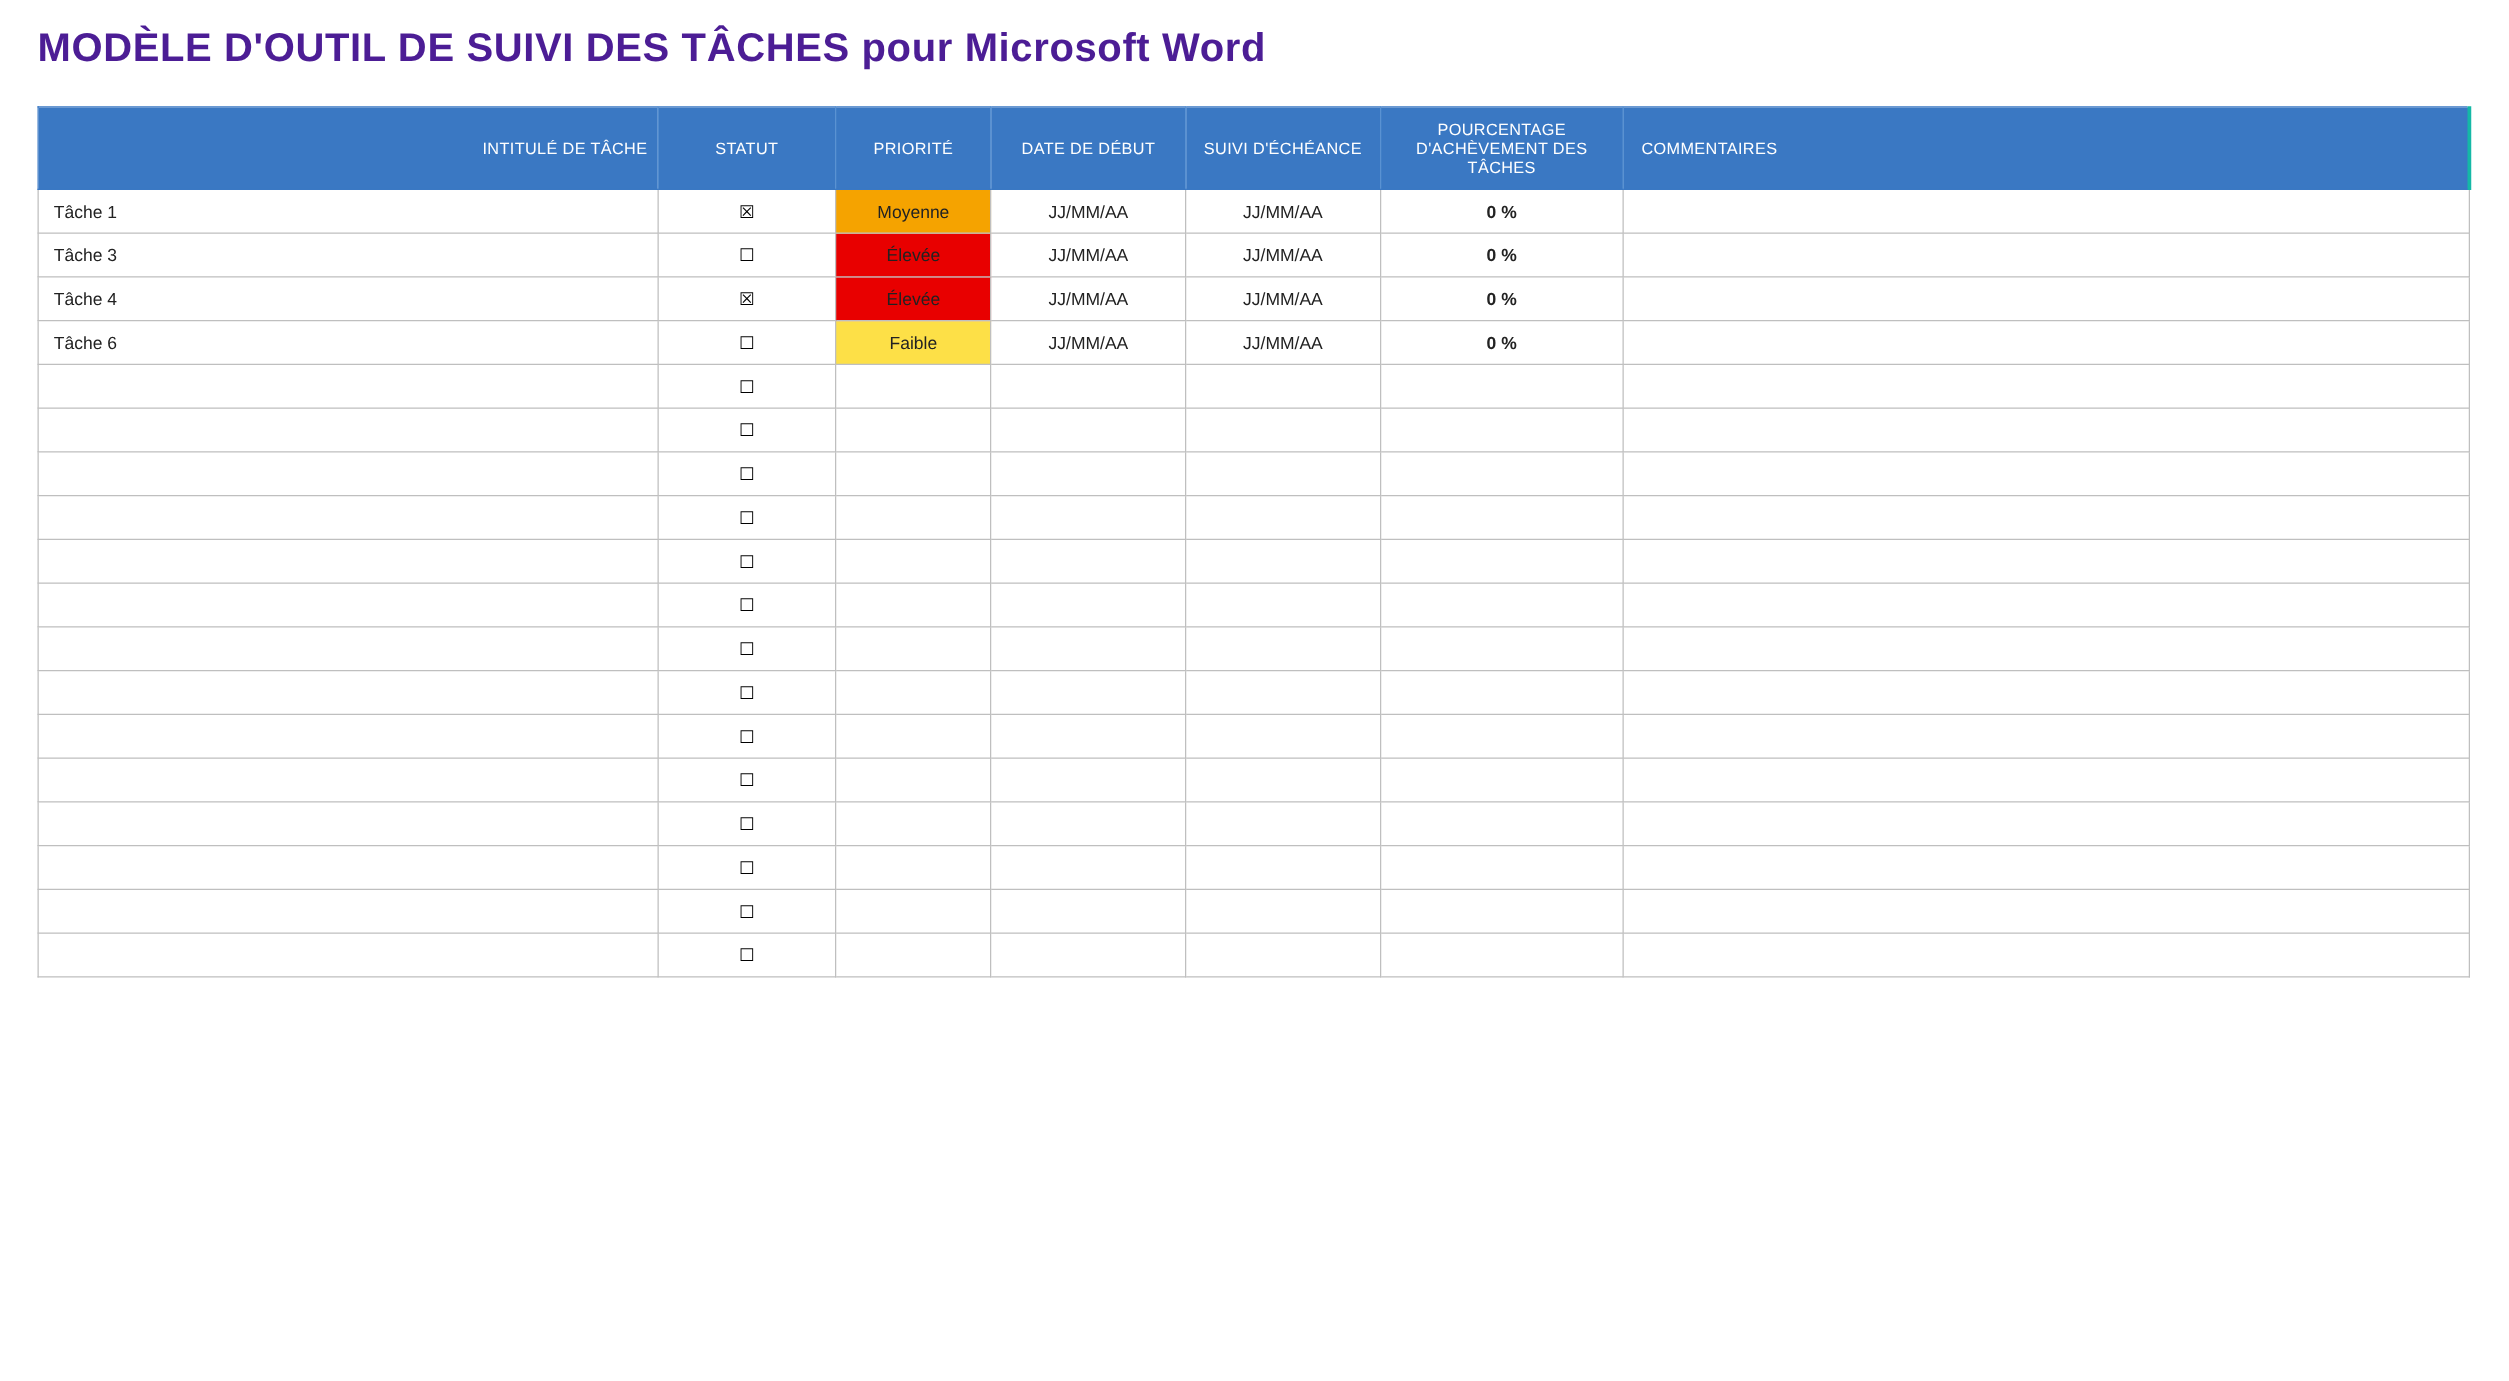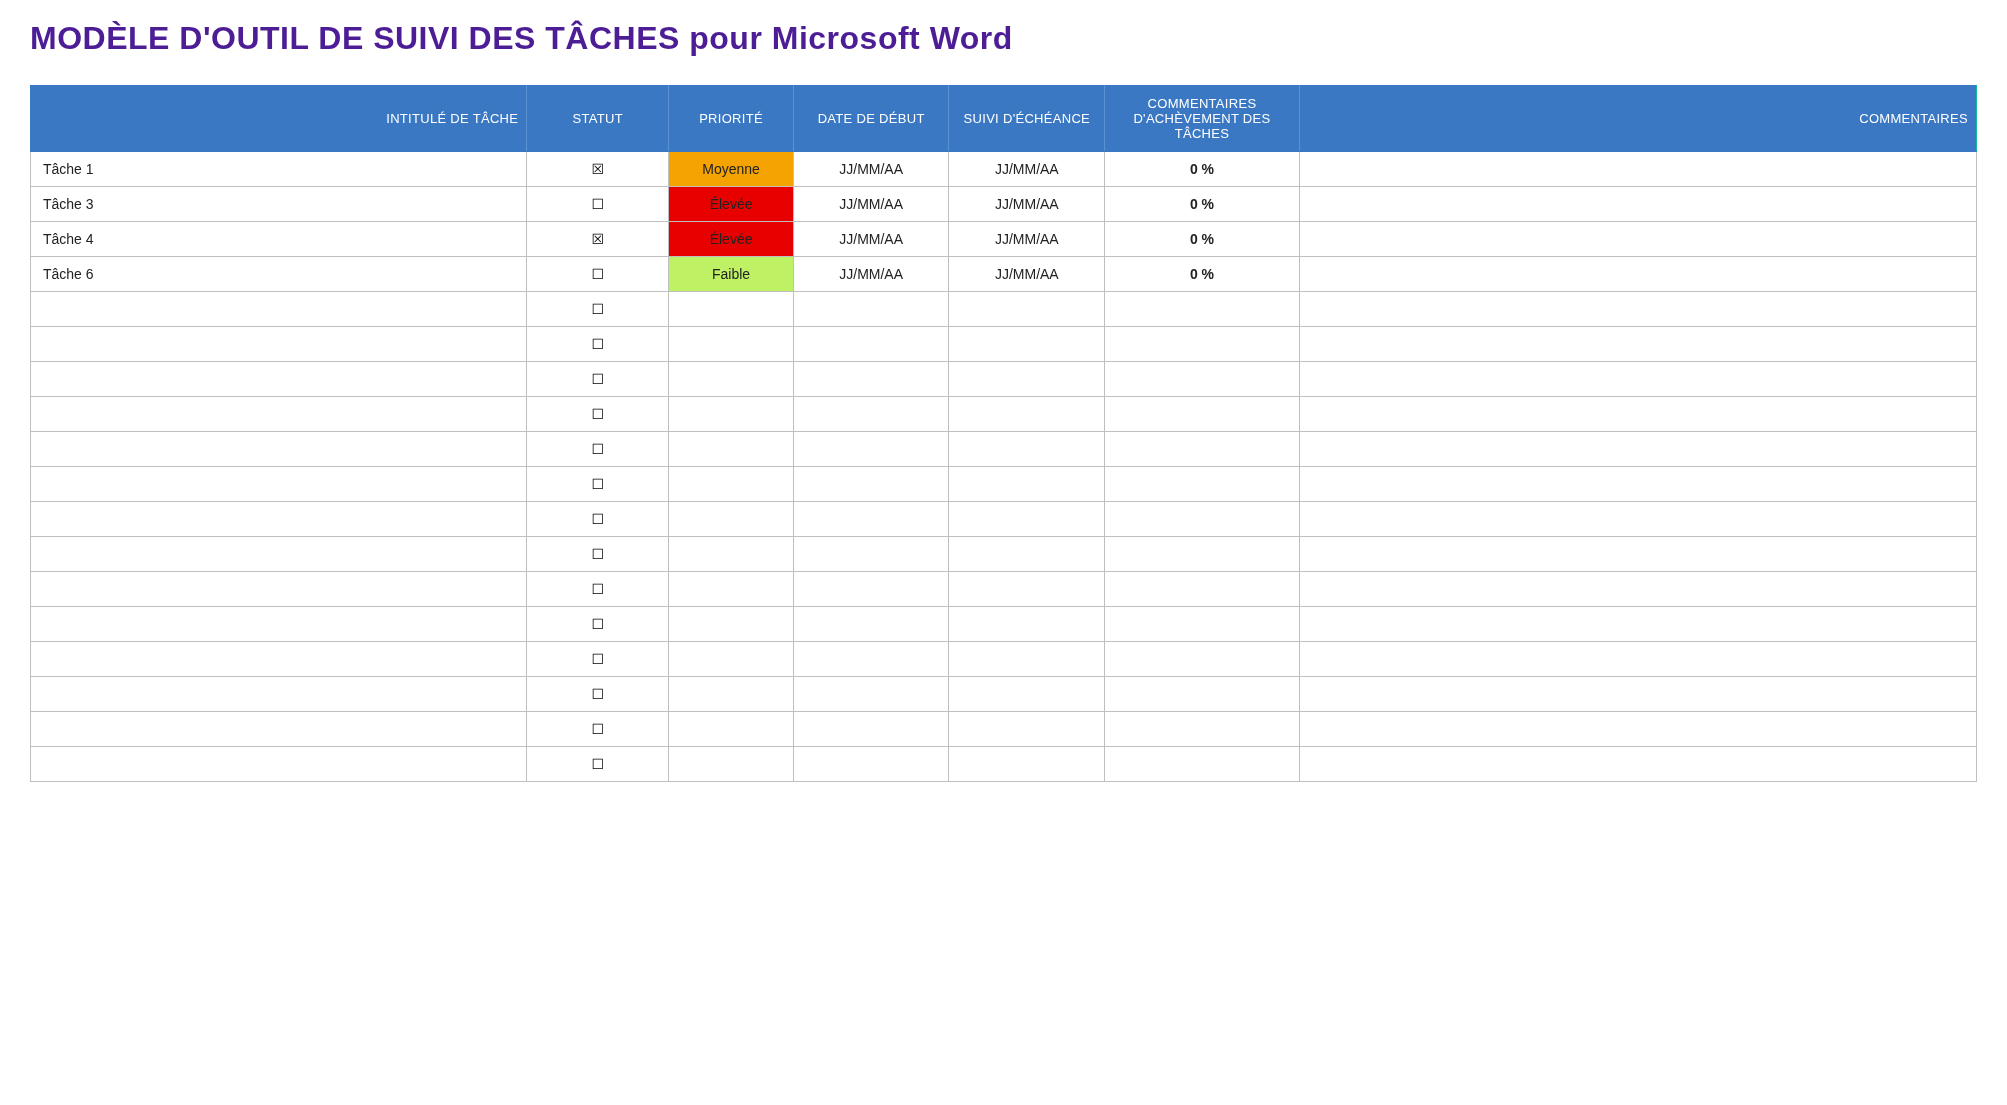--- a/index.html
+++ b/index.html
@@ -35,22 +35,22 @@
     border: 1px solid #3a78c3;
     border-right: 1px solid #5a92d2;
     font-size: 13px;
     letter-spacing: 0.3px;
   }
   table.task-table th:first-child {
     text-align: right;
     padding-left: 14px;
   }
   table.task-table th:last-child {
-    border-right: 1px solid #14b8a6;
-    text-align: right;
+    border-right: 3px solid #14b8a6;
+    text-align: left;
     padding-left: 14px;
   }
   table.task-table td {
     border: 1px solid #bfbfbf;
     padding: 7px 8px;
     text-align: center;
     vertical-align: middle;
     background: #ffffff;
     color: #222;
     height: 20px;
@@ -99,21 +99,21 @@
         <col class="c-pct">
         <col class="c-comm">
     </colgroup>
     <thead>
       <tr>
         <th>INTITULÉ DE TÂCHE</th>
         <th>STATUT</th>
         <th>PRIORITÉ</th>
         <th>DATE DE DÉBUT</th>
         <th>SUIVI D'ÉCHÉANCE</th>
-        <th>COMMENTAIRES D'ACHÈVEMENT DES TÂCHES</th>
+        <th>POURCENTAGE D'ACHÈVEMENT DES TÂCHES</th>
         <th>COMMENTAIRES</th>
       </tr>
     </thead>
     <tbody id="task-tbody">
 
     <tr>
           <td class="col-name">Tâche 1</td>
           <td><span class="checkbox-glyph">☒</span></td>
           <td class="prio-cell" style="background: rgb(245, 163, 0);">Moyenne</td>
           <td>JJ/MM/AA</td>
@@ -135,21 +135,21 @@
           <td><span class="checkbox-glyph">☒</span></td>
           <td class="prio-cell" style="background: rgb(232, 0, 0);">Élevée</td>
           <td>JJ/MM/AA</td>
           <td>JJ/MM/AA</td>
           <td class="col-pct">0 %</td>
           <td class="col-comments"></td>
         </tr>
         <tr>
           <td class="col-name">Tâche 6</td>
           <td><span class="checkbox-glyph">☐</span></td>
-          <td class="prio-cell" style="background: #bef264; margin-top: 20px;">Faible</td>
+          <td class="prio-cell" style="background: #fde047; margin-top: 20px;">Faible</td>
           <td>JJ/MM/AA</td>
           <td>JJ/MM/AA</td>
           <td class="col-pct">0 %</td>
           <td class="col-comments"></td>
         </tr>
         <tr>
           <td class="col-name"></td>
           <td><span class="checkbox-glyph">☐</span></td>
           <td class="prio-cell"></td>
           <td></td>

